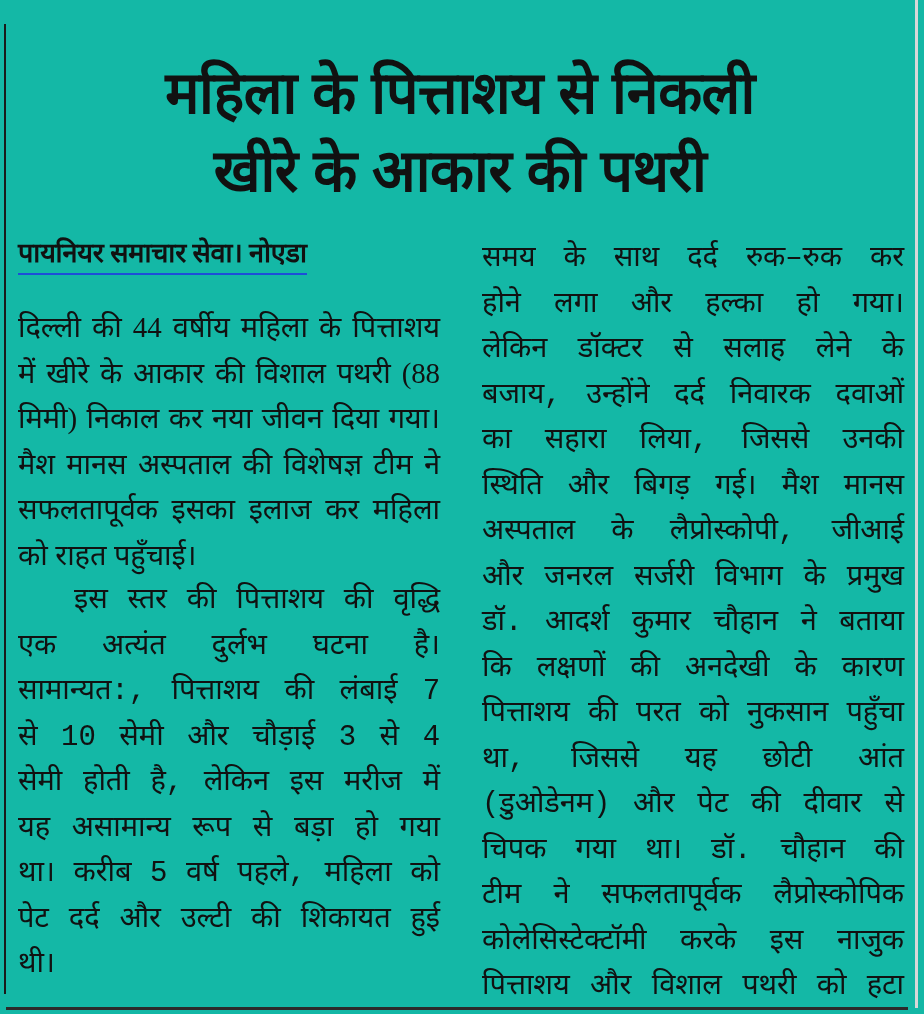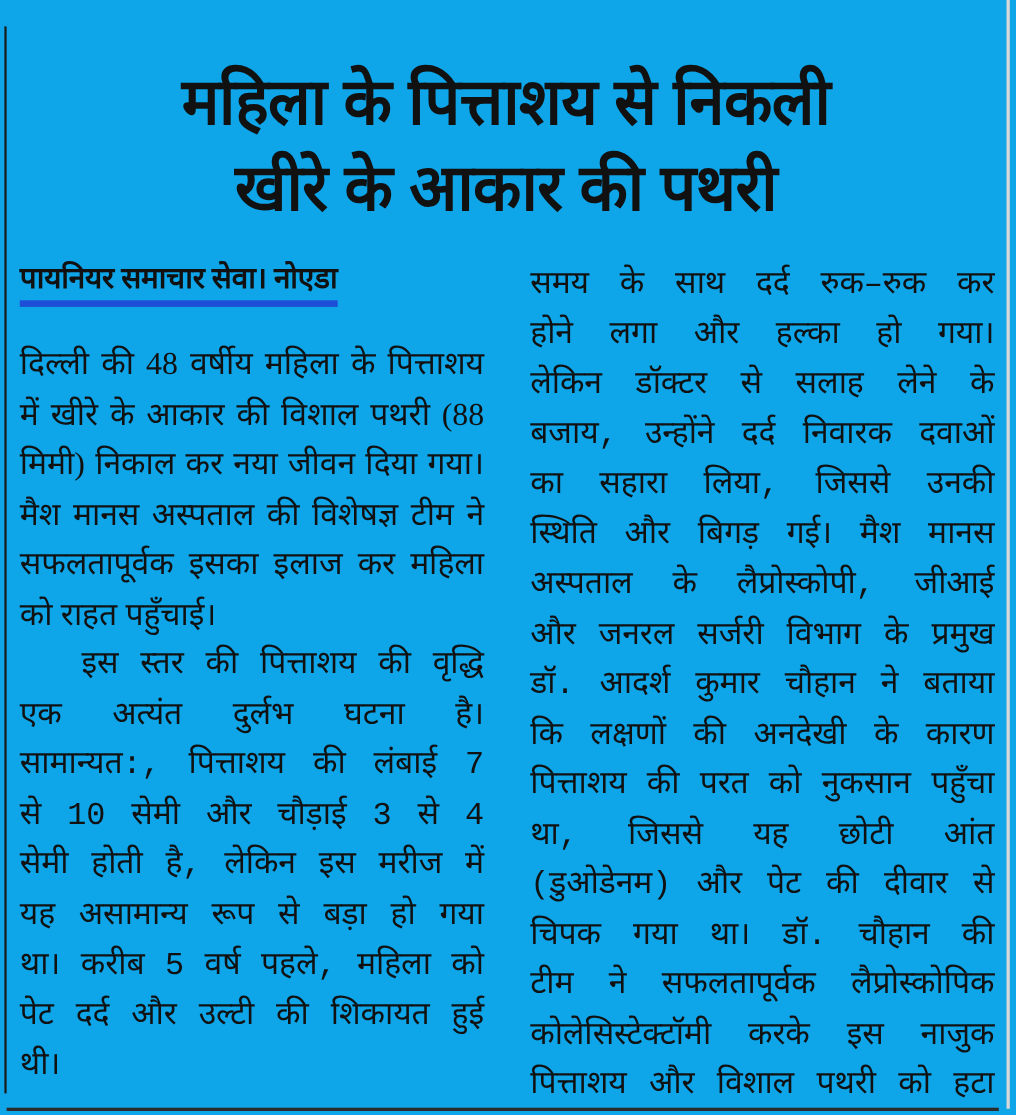--- a/index.html
+++ b/index.html
@@ -5,21 +5,21 @@
   html, body {
     margin: 0;
     padding: 0;
     background: #ffffff;
   }
 
   .clipping {
     position: relative;
     width: 924px;
     height: 1014px;
-    background: #0ea5e9;
+    background: #14b8a6;
     box-sizing: border-box;
     overflow: hidden;
     font-family: "Liberation Serif", "DejaVu Serif", serif;
     color: #111111;
   }
 
   
   .rule-left {
     position: absolute;
     left: 4px;
@@ -84,21 +84,21 @@
     width: 422px;
   }
 
   .byline {
     font-family: "Liberation Serif", "DejaVu Serif", serif;
     font-weight: 700;
     font-size: 27px;
     line-height: 34px;
     white-space: nowrap;
     display: inline-block;
-    border-bottom: 6px solid #1d4ed8;
+    border-bottom: 2px solid #1d4ed8;
     padding-bottom: 3px;
     margin-bottom: 30px;
     letter-spacing: -0.2px;
   }
 
   .para {
     font-size: 29px;
     line-height: 45.5px;
     text-align: justify;
     text-align-last: left;
@@ -128,21 +128,21 @@
 
   <h1 class="headline">
     <span class="headline-line">महिला के  पित्ताशय से निकली</span>
     <span class="headline-line">खीरे के आकार की पथरी</span>
   </h1>
 
   <div class="columns">
 
     <div class="column col-left">
       <div class="byline">पायनियर समाचार सेवा। नोएडा</div>
-      <p class="para">दिल्ली की 48 वर्षीय महिला के पित्ताशय में  खीरे के आकार की विशाल पथरी (88 मिमी) निकाल कर नया जीवन दिया गया। मैश मानस अस्पताल की विशेषज्ञ टीम ने सफलतापूर्वक इसका इलाज कर महिला को राहत पहुँचाई।</p>
+      <p class="para">दिल्ली की 44 वर्षीय महिला के पित्ताशय में  खीरे के आकार की विशाल पथरी (88 मिमी) निकाल कर नया जीवन दिया गया। मैश मानस अस्पताल की विशेषज्ञ टीम ने सफलतापूर्वक इसका इलाज कर महिला को राहत पहुँचाई।</p>
       <p class="para indent">इस स्तर की पित्ताशय की वृद्धि एक अत्यंत दुर्लभ घटना है। सामान्यत:, पित्ताशय की लंबाई 7 से 10 सेमी और चौड़ाई 3 से 4 सेमी होती है, लेकिन इस मरीज में यह असामान्य रूप से बड़ा हो गया था। करीब 5 वर्ष पहले, महिला को पेट दर्द और उल्टी की शिकायत हुई थी।</p>
     </div>
 
     <div class="column col-right">
       <p class="para">समय के साथ दर्द रुक–रुक कर होने लगा और हल्का हो गया। लेकिन डॉक्टर से सलाह लेने के बजाय, उन्होंने दर्द निवारक दवाओं का सहारा लिया, जिससे उनकी स्थिति और बिगड़ गई। मैश मानस अस्पताल के लैप्रोस्कोपी, जीआई और जनरल सर्जरी विभाग के प्रमुख डॉ. आदर्श कुमार चौहान ने बताया कि लक्षणों की अनदेखी के कारण पित्ताशय की परत को नुकसान पहुँचा था, जिससे यह छोटी आंत (डुओडेनम) और पेट की दीवार से चिपक गया था।  डॉ. चौहान की टीम ने सफलतापूर्वक लैप्रोस्कोपिक   कोलेसिस्टेक्टॉमी करके इस नाजुक पित्ताशय और विशाल पथरी को हटा दिया।</p>
     </div>
 
   </div>
 
 </div>

